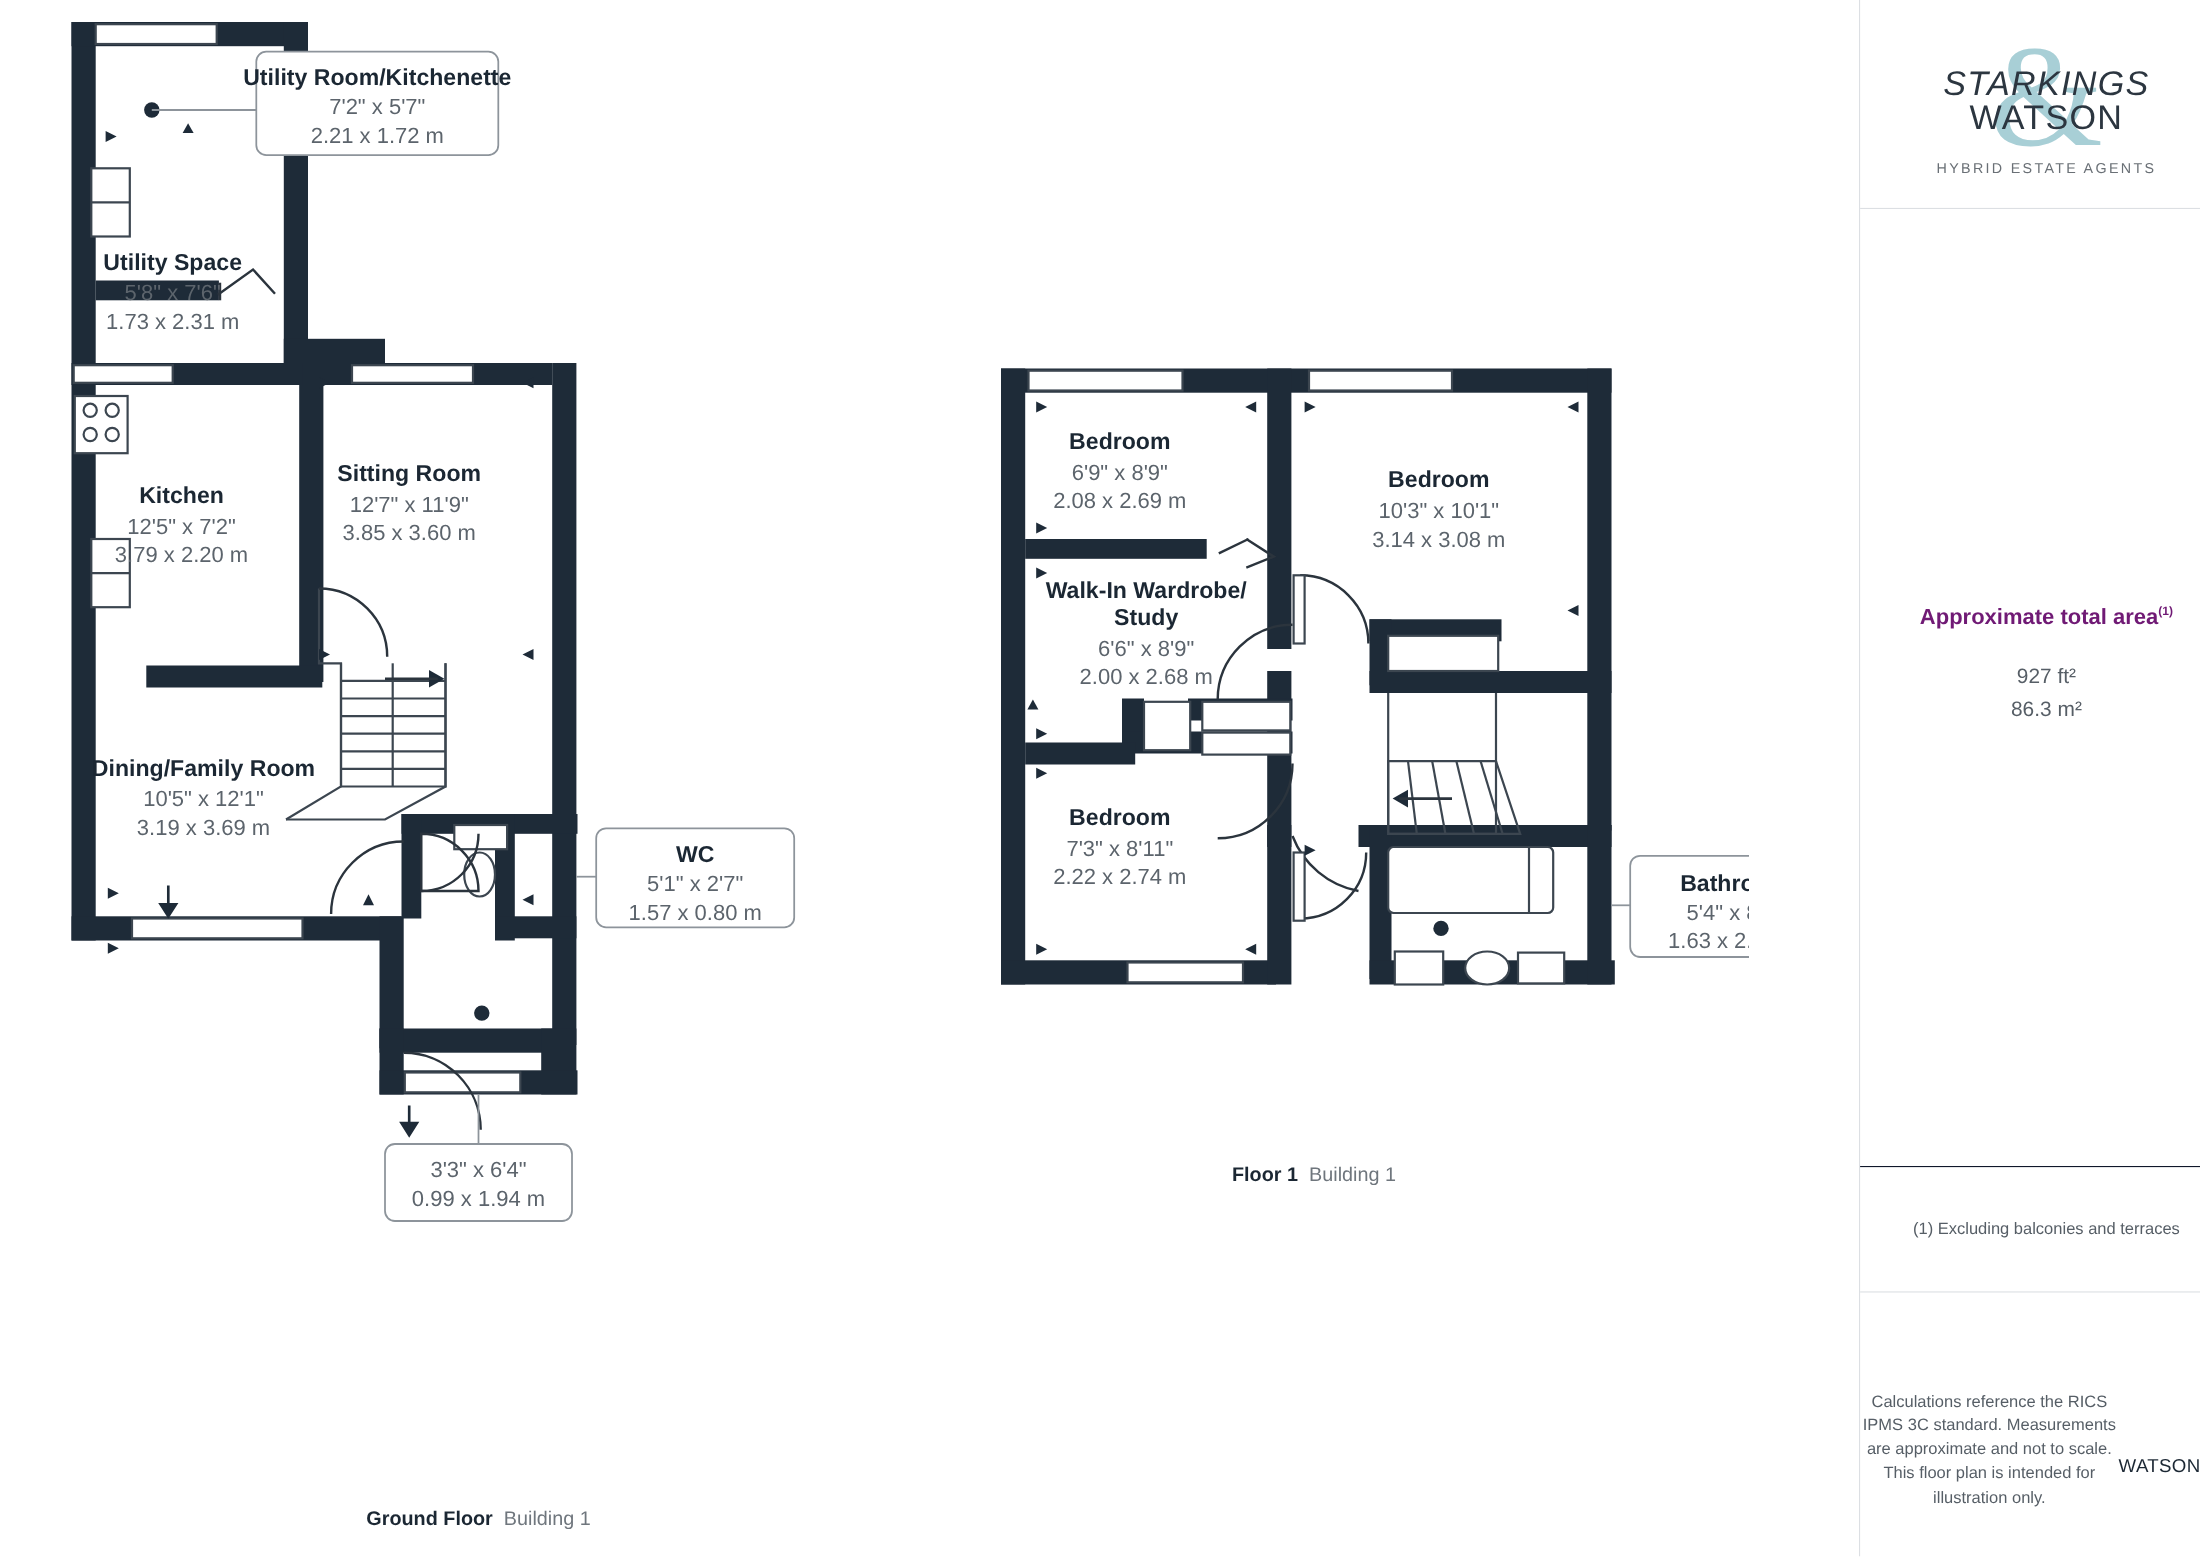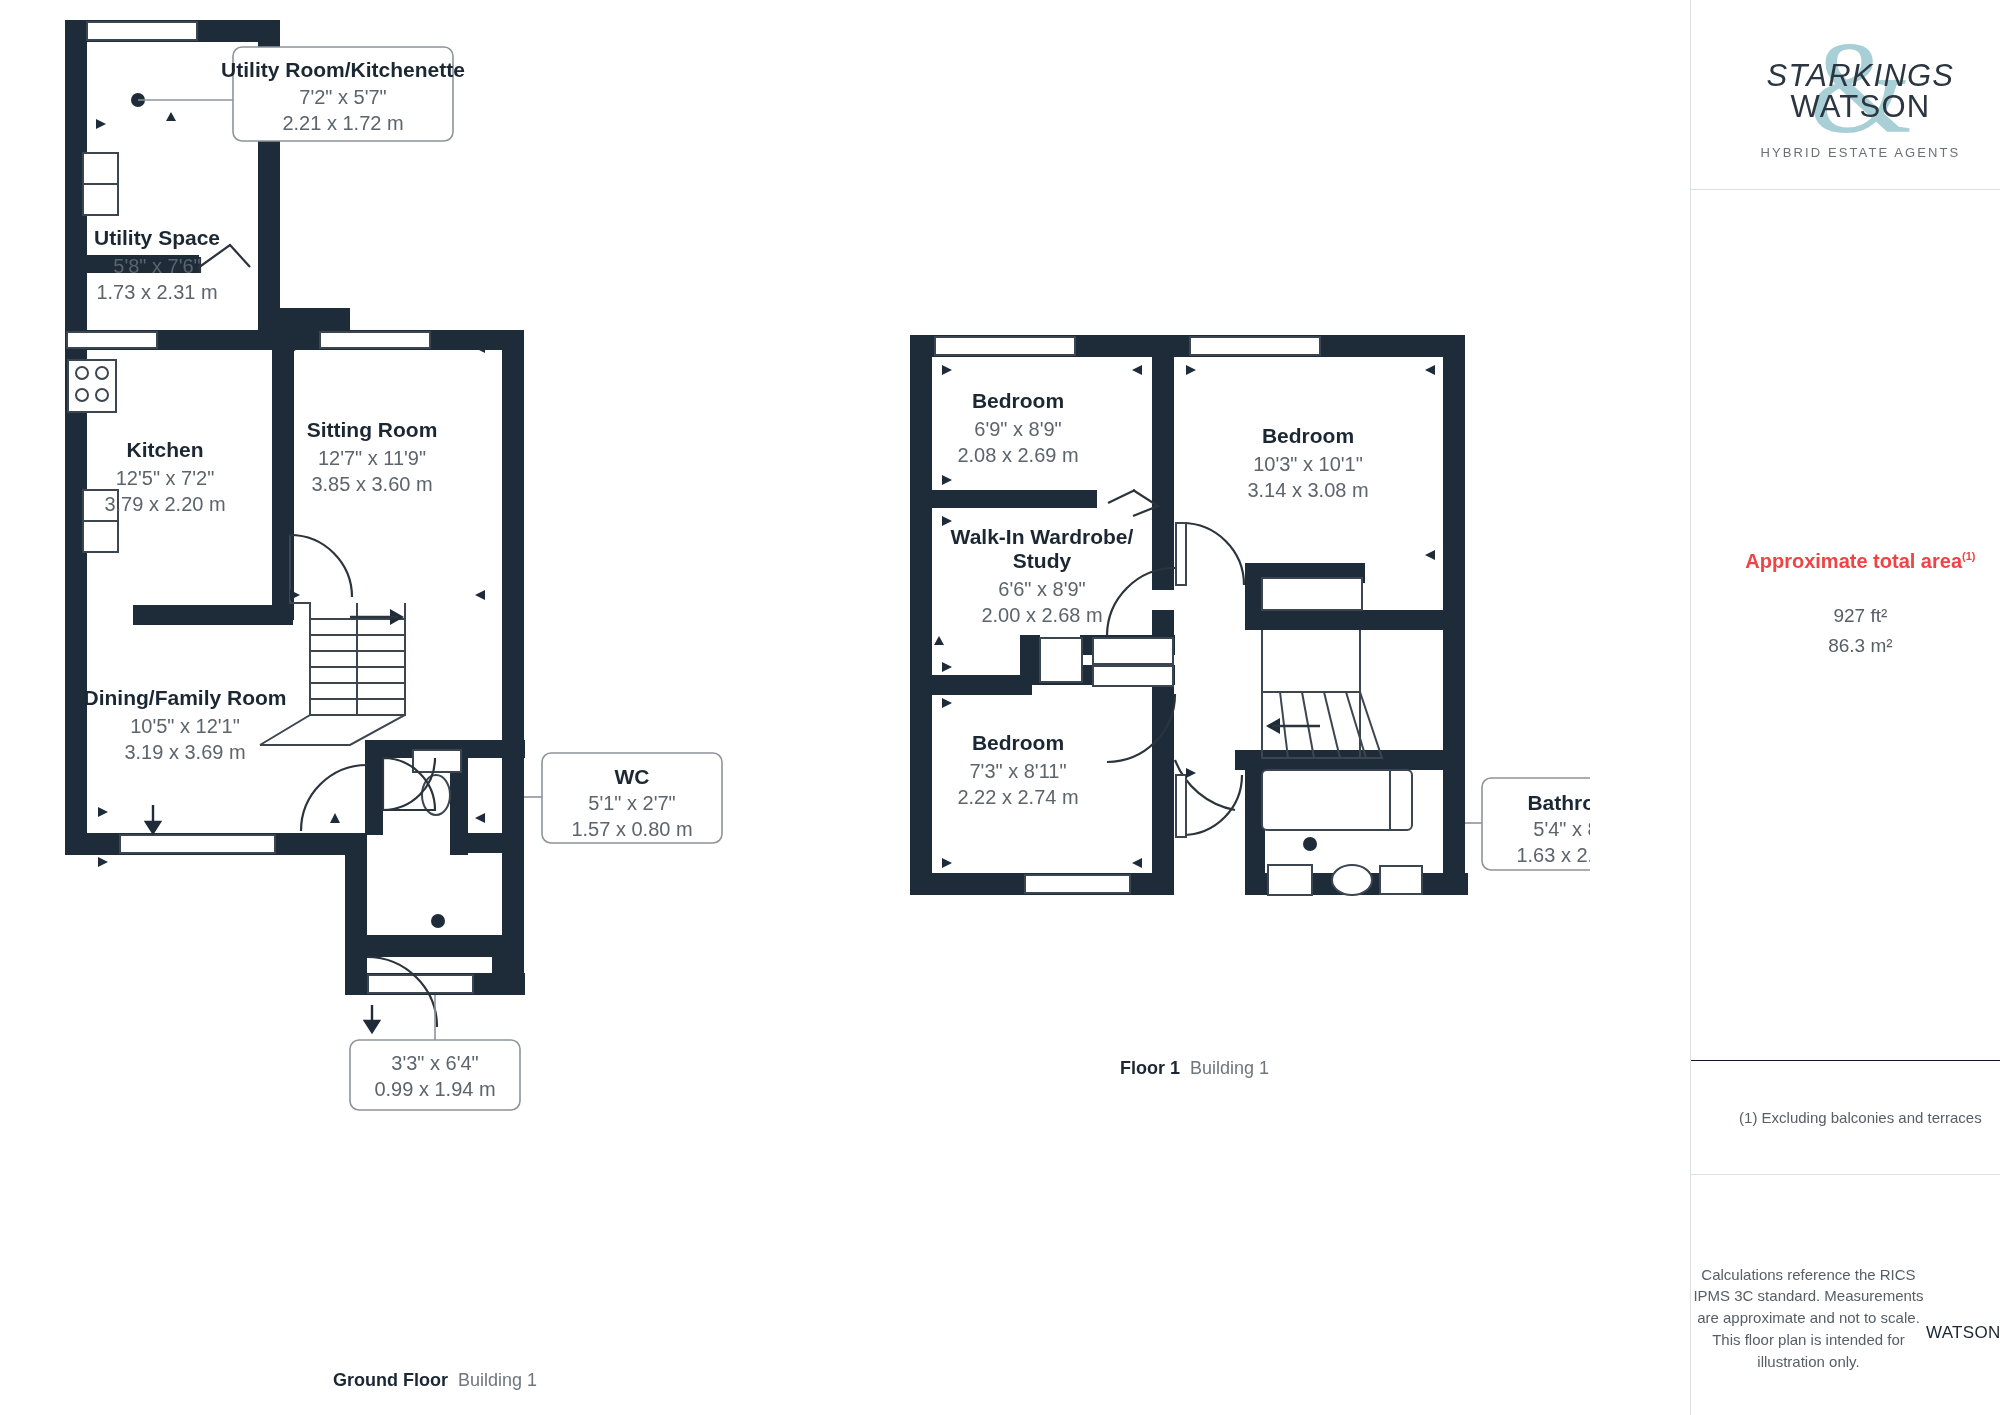--- a/index.html
+++ b/index.html
@@ -91,21 +91,21 @@
     flex: 1 1 auto;
     display: flex;
     flex-direction: column;
     align-items: center;
     justify-content: center;
     padding-bottom: 40px;
   }
   .area-title {
     font-size: 20px;
     font-weight: bold;
-    color: #ef4444;
+    color: #701a75;
     margin-bottom: 28px;
   }
   .area-title sup { font-size: 11px; font-weight: bold; }
   .area-val {
     font-size: 19px;
     color: #565e66;
     line-height: 1.55;
   }
   .note-cell {
     height: 115px;

